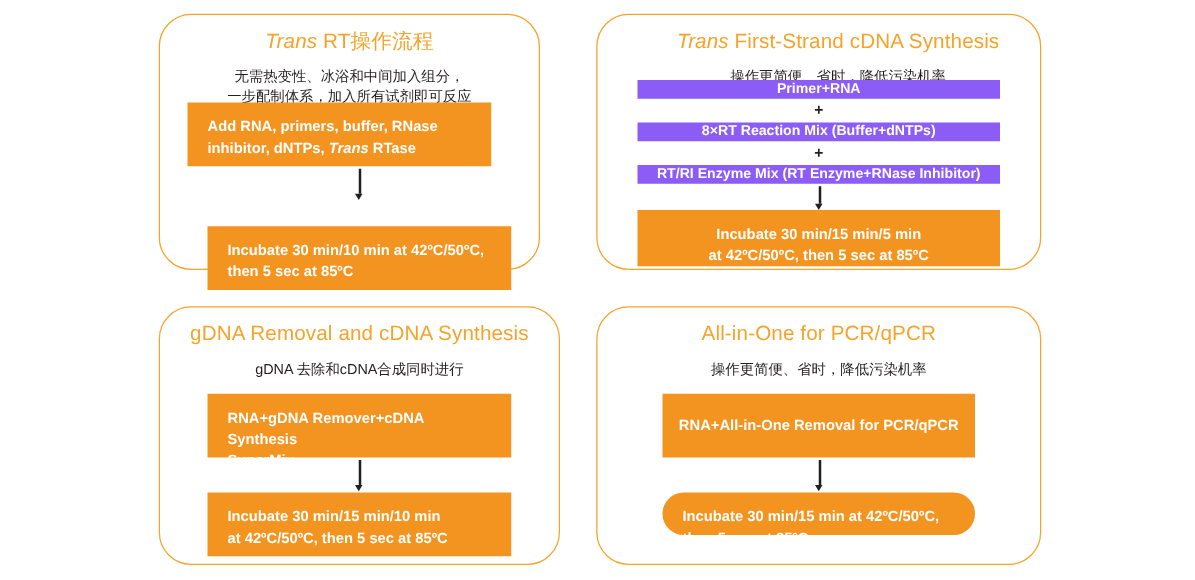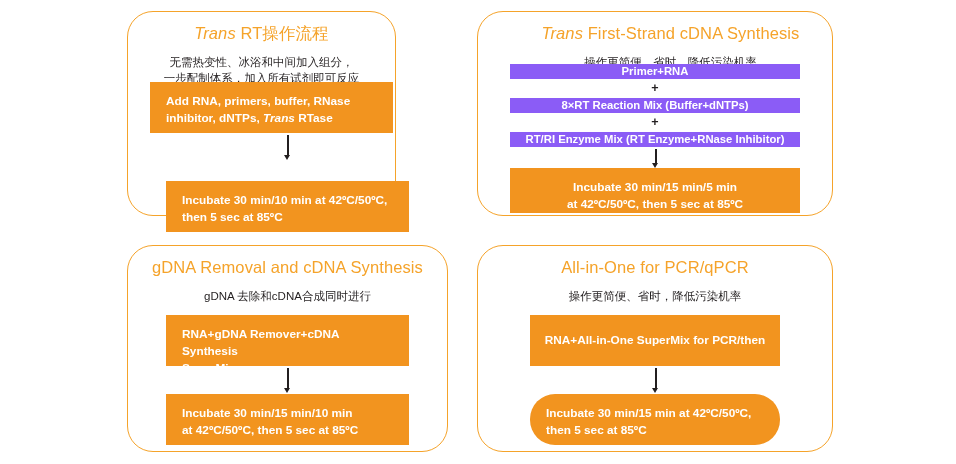--- a/index.html
+++ b/index.html
@@ -22,21 +22,21 @@
   }
 
   
   .panel {
     position: absolute;
     border: 1.5px solid #F5A32A;
     border-radius: 26px;
     box-sizing: border-box;
     background: #ffffff;
   }
-  .panel-tl { left: 127px; top: 11px;  width: 269px; height: 205px; }
+  .panel-tl { left: 127px; top: 11px;  width: 305px; height: 205px; }
   .panel-tr { left: 477px; top: 11px;  width: 356px; height: 205px; padding-left: 31px; }
   .panel-bl { left: 127px; top: 245px; width: 321px; height: 207px; }
   .panel-br { left: 477px; top: 245px; width: 356px; height: 207px; }
 
   .panel-title {
     text-align: center;
     color: #F5A32A;
     font-size: 16.5px;
     font-weight: 400;
     letter-spacing: 0.1px;
@@ -205,26 +205,26 @@
   <div class="panel panel-br">
     <div class="panel-title">
       <span class="it"></span><span>All-in-One for PCR/qPCR</span>
     </div>
     <div class="panel-sub">
       <span class="line">操作更简便、省时，降低污染机率</span>
     </div>
   </div>
 
   <div class="obox center" style="left:530px; top:315px; width:250px; height:51px; display:flex; align-items:center; justify-content:center;">
-    <span class="line">RNA+All-in-One SuperMix for PCR/then</span>
+    <span class="line">RNA+All-in-One Removal for PCR/qPCR</span>
   </div>
 
   <div class="arrow" style="left:650px; top:368px; height:25px;">
     <div class="shaft" style="height:20px;"></div>
     <div class="head" style="top:20px;"></div>
   </div>
 
-  <div class="obox pad" style="left:530px; top:394px; width:250px; height:51px;border-radius:25px;">
+  <div class="obox pad" style="left:530px; top:394px; width:250px; height:34px;border-radius:25px;">
     <span class="line">Incubate 30 min/15 min at 42ºC/50ºC,</span>
     <span class="line">then 5 sec at 85ºC</span>
   </div>
 
 </div>
 
 </body></html>

